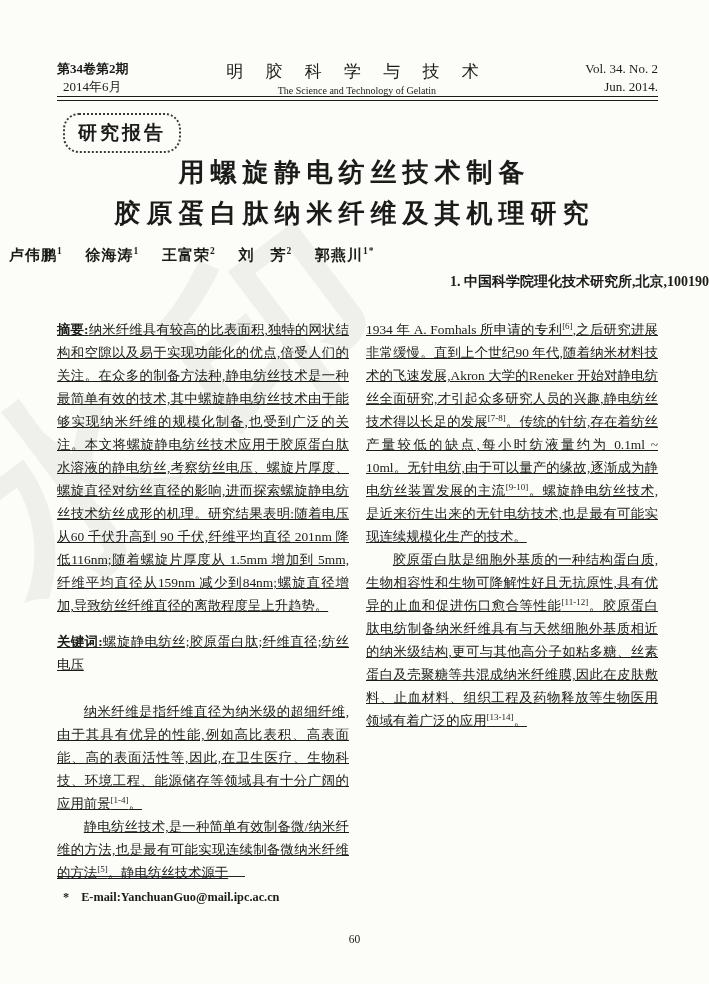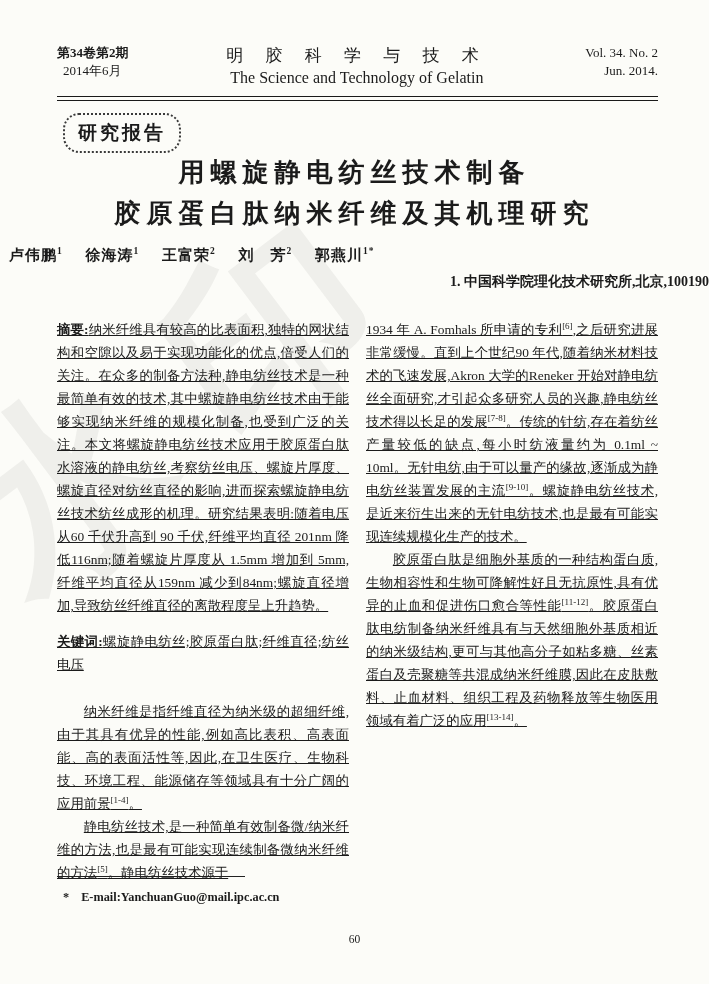--- a/index.html
+++ b/index.html
@@ -4,28 +4,28 @@
 <style>
   * { margin:0; padding:0; box-sizing:border-box; }
   html,body { background:#e8e8e6; }
   .page {
     position:relative; width:709px; height:984px; margin:0 auto;
     background:#fcfcf8; color:#1b1b1b; overflow:hidden;
     font-family:"Liberation Serif","DejaVu Serif",serif;
   }
   
   .header {
-    position:absolute; top:44px; left:57px; width:601px;
-    display:flex; justify-content:space-between; 
+    position:absolute; top:60px; left:57px; width:601px;
+    display:flex; justify-content:space-between; align-items:flex-end;
   }
   .hdr-left { font-size:13px; line-height:18px; font-weight:bold; white-space:nowrap; }
   .hdr-left .l2 { font-weight:normal; padding-left:6px; }
   .hdr-center { text-align:center; flex:1; }
   .journal-cn { font-size:17px; font-weight:normal; letter-spacing:9px; }
-  .journal-en { font-size:16px; margin-top:2px; }
+  .journal-en { font-size:10px; margin-top:2px; }
   .hdr-right { font-size:13px; line-height:18px; text-align:right; white-space:nowrap; }
   .double-rule {
     position:absolute; top:96px; left:57px; width:601px; height:5px;
     border-top:1.8px solid #1a1a1a; border-bottom:1.8px solid #1a1a1a;
   }
   
   .badge {
     position:absolute; top:113px; left:63px;
     border:2px dotted #3a3a3a; border-radius:16px;
     padding:5px 13px; font-size:19px; font-weight:bold; letter-spacing:3px;

